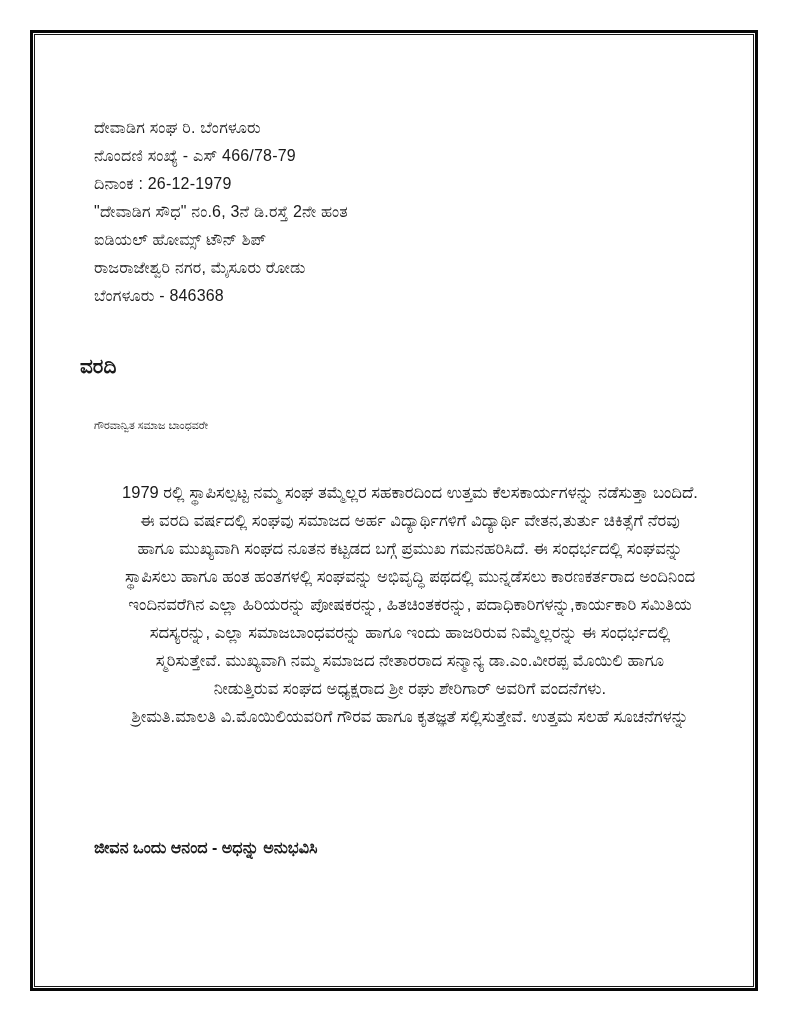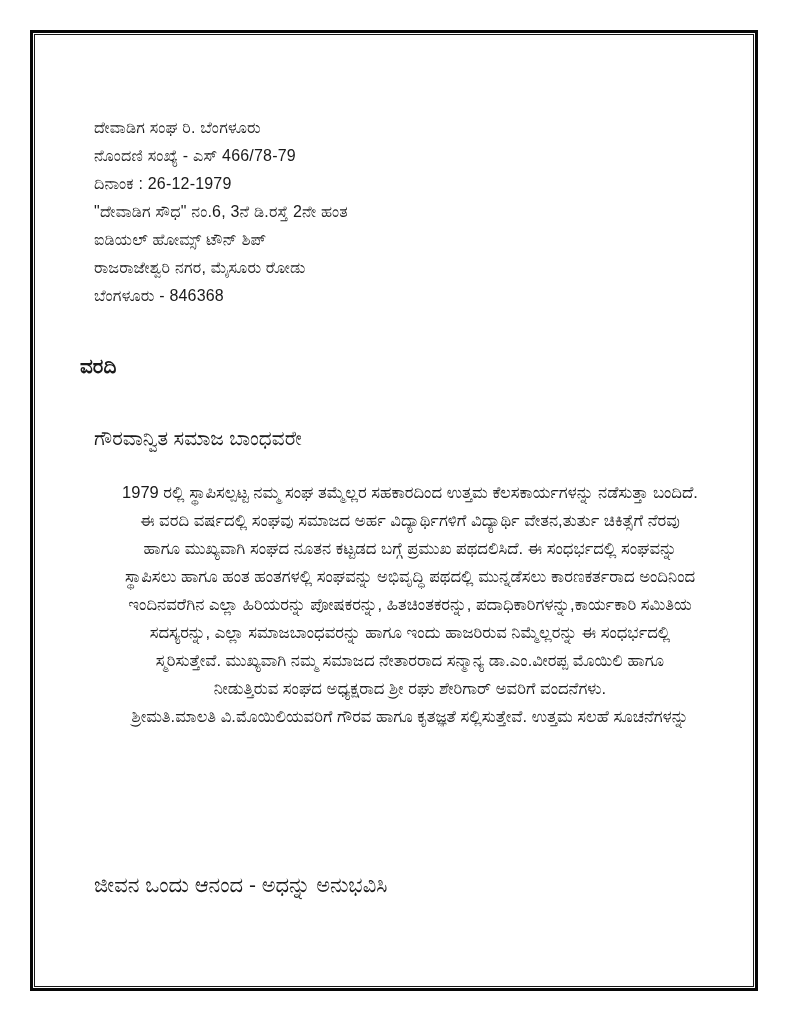--- a/index.html
+++ b/index.html
@@ -45,42 +45,41 @@
     top: 355px;
     font-size: 20px;
     font-weight: 700;
     text-underline-offset: 5px;
     text-decoration-thickness: 1.5px;
   }
   .salutation {
     position: absolute;
     left: 94px;
     top: 419px;
-    font-size: 20px;
+    font-size: 11px;
     white-space: nowrap;
-    margin-top: 8px;
   }
   .body-text {
     position: absolute;
     left: 90px;
     top: 478px;
     width: 640px;
     font-size: 16.5px;
     line-height: 28px;
   }
   .body-text .line {
     white-space: nowrap;
     text-align: center;
   }
   .footer-motto {
     position: absolute;
     left: 94px;
-    top: 873px;
-    font-size: 21px;
-    font-weight: 400;
+    top: 839px;
+    font-size: 16px;
+    font-weight: 700;
     white-space: nowrap;
   }
 </style>
 </head>
 <body>
 
 <div class="frame">
   <div class="frame-inner"></div>
 </div>
 
@@ -94,21 +93,21 @@
   <div>ಬೆಂಗಳೂರು -  846368</div>
 </div>
 
 <div class="doc-title">ವರದಿ</div>
 
 <div class="salutation">ಗೌರವಾನ್ವಿತ ಸಮಾಜ ಬಾಂಧವರೇ</div>
 
 <div class="body-text">
   <div class="line">1979 ರಲ್ಲಿ ಸ್ಥಾಪಿಸಲ್ಪಟ್ಟ ನಮ್ಮ ಸಂಘ ತಮ್ಮೆಲ್ಲರ ಸಹಕಾರದಿಂದ ಉತ್ತಮ ಕೆಲಸಕಾರ್ಯಗಳನ್ನು ನಡೆಸುತ್ತಾ ಬಂದಿದೆ.</div>
   <div class="line">ಈ ವರದಿ ವರ್ಷದಲ್ಲಿ ಸಂಘವು ಸಮಾಜದ ಅರ್ಹ ವಿದ್ಯಾರ್ಥಿಗಳಿಗೆ ವಿದ್ಯಾರ್ಥಿ ವೇತನ,ತುರ್ತು ಚಿಕಿತ್ಸೆಗೆ ನೆರವು</div>
-  <div class="line">ಹಾಗೂ ಮುಖ್ಯವಾಗಿ ಸಂಘದ ನೂತನ ಕಟ್ಟಡದ ಬಗ್ಗೆ ಪ್ರಮುಖ ಪಥದಲಿಸಿದೆ. ಈ ಸಂಧರ್ಭದಲ್ಲಿ ಸಂಘವನ್ನು</div>
+  <div class="line">ಹಾಗೂ ಮುಖ್ಯವಾಗಿ ಸಂಘದ ನೂತನ ಕಟ್ಟಡದ ಬಗ್ಗೆ ಪ್ರಮುಖ ಗಮನಹರಿಸಿದೆ. ಈ ಸಂಧರ್ಭದಲ್ಲಿ ಸಂಘವನ್ನು</div>
   <div class="line">ಸ್ಥಾಪಿಸಲು ಹಾಗೂ ಹಂತ ಹಂತಗಳಲ್ಲಿ ಸಂಘವನ್ನು ಅಭಿವೃದ್ಧಿ ಪಥದಲ್ಲಿ ಮುನ್ನಡೆಸಲು ಕಾರಣಕರ್ತರಾದ ಅಂದಿನಿಂದ</div>
   <div class="line">ಇಂದಿನವರೆಗಿನ ಎಲ್ಲಾ ಹಿರಿಯರನ್ನು ಪೋಷಕರನ್ನು, ಹಿತಚಿಂತಕರನ್ನು, ಪದಾಧಿಕಾರಿಗಳನ್ನು,ಕಾರ್ಯಕಾರಿ ಸಮಿತಿಯ</div>
   <div class="line">ಸದಸ್ಯರನ್ನು, ಎಲ್ಲಾ ಸಮಾಜಬಾಂಧವರನ್ನು ಹಾಗೂ ಇಂದು ಹಾಜರಿರುವ ನಿಮ್ಮೆಲ್ಲರನ್ನು ಈ ಸಂಧರ್ಭದಲ್ಲಿ</div>
   <div class="line">ಸ್ಮರಿಸುತ್ತೇವೆ. ಮುಖ್ಯವಾಗಿ ನಮ್ಮ ಸಮಾಜದ ನೇತಾರರಾದ ಸನ್ಮಾನ್ಯ ಡಾ.ಎಂ.ವೀರಪ್ಪ ಮೊಯಿಲಿ ಹಾಗೂ</div>
   <div class="line">ನೀಡುತ್ತಿರುವ ಸಂಘದ ಅಧ್ಯಕ್ಷರಾದ ಶ್ರೀ ರಘು ಶೇರಿಗಾರ್ ಅವರಿಗೆ ವಂದನೆಗಳು.</div>
   <div class="line">ಶ್ರೀಮತಿ.ಮಾಲತಿ ವಿ.ಮೊಯಿಲಿಯವರಿಗೆ ಗೌರವ ಹಾಗೂ ಕೃತಜ್ಞತೆ ಸಲ್ಲಿಸುತ್ತೇವೆ. ಉತ್ತಮ ಸಲಹೆ ಸೂಚನೆಗಳನ್ನು</div>
 </div>
 
 <div class="footer-motto">ಜೀವನ  ಒಂದು ಆನಂದ - ಅಧನ್ನು ಅನುಭವಿಸಿ</div>
 

